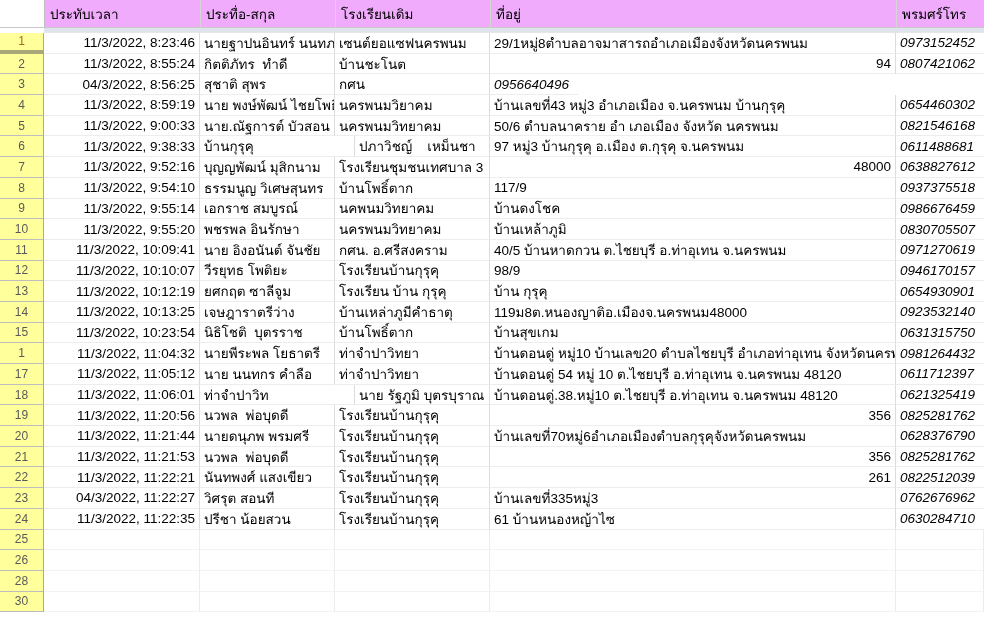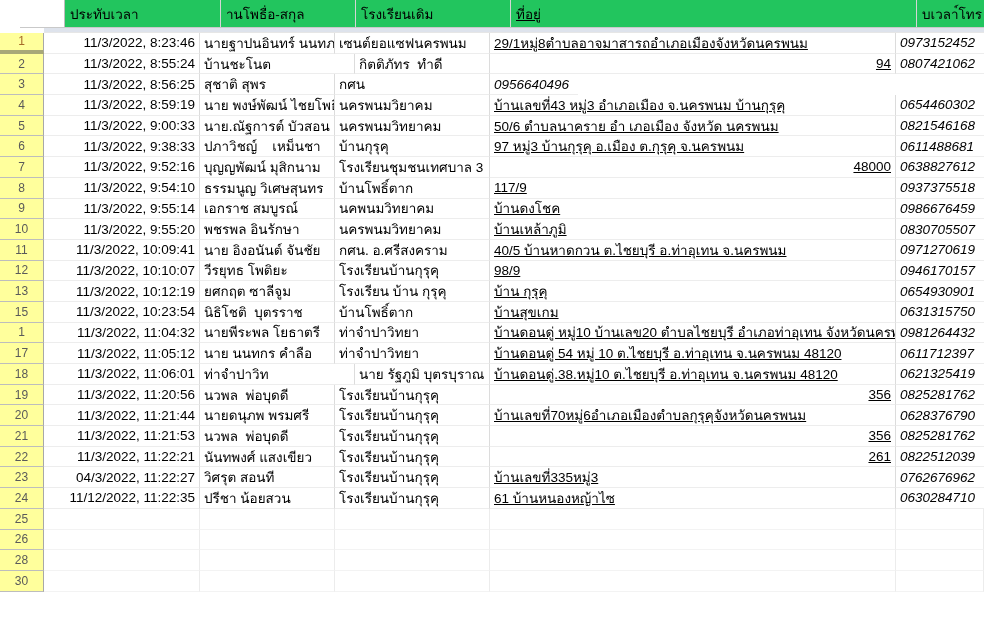--- a/index.html
+++ b/index.html
@@ -3,34 +3,34 @@
 <meta charset="utf-8">
 <style>
   html,body{margin:0;padding:0;}
   body{
     width:984px;height:629px;overflow:hidden;background:#ffffff;
     font-family:"Liberation Sans","DejaVu Sans",sans-serif;
     -webkit-font-smoothing:antialiased;
   }
   .sheet{width:984px;height:629px;display:flex;flex-direction:column;}
   
-  .header-row{display:flex;height:27px;flex:none;border-bottom:1px solid #c9c9c9;background:#22c55e;margin-left:20px;}
+  .header-row{display:flex;height:27px;flex:none;border-bottom:1px solid #c9c9c9;background:#f0abfc;}
   .corner-cell{width:44px;flex:none;background:#ffffff;border-right:1px solid #bdbdbd;}
   .header-cell{
     font-size:13.5px;color:#000;display:flex;align-items:center;
     padding-left:5px;border-right:1px solid #d5d5d5;box-sizing:border-box;
     white-space:pre;overflow:hidden;
   }
   
   .freeze-band{height:4px;flex:none;margin-left:44px;background:#dee3ec;border-bottom:1px solid #e6e6e6;}
   
   .col-ts{width:156px;flex:none;}
   .col-name{width:135px;flex:none;}
   .col-school{width:155px;flex:none;}
-  .col-address{width:406px;flex:none;text-decoration:underline;}
+  .col-address{width:406px;flex:none;}
   .col-phone{width:88px;flex:none;border-right:none;}
   
   .rows{flex:1;display:flex;flex-direction:column;overflow:hidden;}
   .row{display:flex;height:20.7px;flex:none;}
   .gutter-cell{
     width:44px;flex:none;background:#ffff9c;
     border-right:1px solid #a8a8a8;border-bottom:1px solid #bdbdbd;
     box-sizing:border-box;display:flex;align-items:center;justify-content:center;
     font-size:12px;color:#5a5a5a;
   }
@@ -45,46 +45,46 @@
   .cell.col-phone{border-right:none;font-style:italic;}
   .row.empty .cell{border-right:1px solid #ececec;border-bottom:1px solid #f3f3f3;}
 </style>
 </head>
 <body>
 
 <div class="sheet">
   <div class="header-row">
     <div class="corner-cell"></div>
     <div class="header-cell col-ts">ประทับเวลา</div>
-    <div class="header-cell col-name">านโพธื่อ-สกุล</div>
+    <div class="header-cell col-name">ประทื่อ-สกุล</div>
     <div class="header-cell col-school">โรงเรียนเดิม</div>
     <div class="header-cell col-address">ที่อยู่</div>
-    <div class="header-cell col-phone">บเวลา์โทร</div>
+    <div class="header-cell col-phone">พรมศร์โทร</div>
   </div>
   <div class="freeze-band"></div>
   <div class="rows" id="rows-container">
       <div class="row first freeze-after">
     <div class="gutter-cell">1</div>
     <div class="cell col-ts num">11/3/2022, 8:23:46</div>
     <div class="cell col-name">นายฐาปนอินทร์ นนทภา</div>
     <div class="cell col-school">เซนต์ยอแซฟนครพนม</div>
     <div class="cell col-address">29/1หมู่8ตำบลอาจมาสารถอำเภอเมืองจังหวัดนครพนม</div>
     <div class="cell col-phone">0973152452</div>
   </div>
       <div class="row">
     <div class="gutter-cell">2</div>
     <div class="cell col-ts num">11/3/2022, 8:55:24</div>
+    <div class="cell col-name">กิตติภัทร  ทำดี</div>
     <div class="cell col-school">บ้านชะโนต</div>
-    <div class="cell col-name">กิตติภัทร  ทำดี</div>
     <div class="cell col-address num">94</div>
     <div class="cell col-phone">0807421062</div>
   </div>
       <div class="row">
     <div class="gutter-cell">3</div>
-    <div class="cell col-ts num">11/3/2022, 8:56:25</div>
+    <div class="cell col-ts num">04/3/2022, 8:56:25</div>
     <div class="cell col-name">สุชาติ สุพร</div>
     <div class="cell col-school">กศน</div>
     <div class="cell col-phone">0956640496</div>
   </div>
       <div class="row">
     <div class="gutter-cell">4</div>
     <div class="cell col-ts num">11/3/2022, 8:59:19</div>
     <div class="cell col-name">นาย พงษ์พัฒน์ ไชยโพธิ์</div>
     <div class="cell col-school">นครพนมวิยาคม</div>
     <div class="cell col-address">บ้านเลขที่43 หมู่3 อำเภอเมือง จ.นครพนม บ้านกุรุคุ</div>
@@ -94,22 +94,22 @@
     <div class="gutter-cell">5</div>
     <div class="cell col-ts num">11/3/2022, 9:00:33</div>
     <div class="cell col-name">นาย.ณัฐการต์ บัวสอน</div>
     <div class="cell col-school">นครพนมวิทยาคม</div>
     <div class="cell col-address">50/6 ตำบลนาคราย อำ เภอเมือง จังหวัด นครพนม</div>
     <div class="cell col-phone">0821546168</div>
   </div>
       <div class="row">
     <div class="gutter-cell">6</div>
     <div class="cell col-ts num">11/3/2022, 9:38:33</div>
+    <div class="cell col-school">บ้านกุรุคุ</div>
     <div class="cell col-name">ปภาวิชญ์    เหม็นชา</div>
-    <div class="cell col-school">บ้านกุรุคุ</div>
     <div class="cell col-address">97 หมู่3 บ้านกุรุคุ อ.เมือง ต.กุรุคุ จ.นครพนม</div>
     <div class="cell col-phone">0611488681</div>
   </div>
       <div class="row">
     <div class="gutter-cell">7</div>
     <div class="cell col-ts num">11/3/2022, 9:52:16</div>
     <div class="cell col-name">บุญญพัฒน์ มุสิกนาม</div>
     <div class="cell col-school">โรงเรียนชุมชนเทศบาล 3</div>
     <div class="cell col-address num">48000</div>
     <div class="cell col-phone">0638827612</div>
@@ -156,20 +156,28 @@
   </div>
       <div class="row">
     <div class="gutter-cell">13</div>
     <div class="cell col-ts num">11/3/2022, 10:12:19</div>
     <div class="cell col-name">ยศกฤต ซาลีจูม</div>
     <div class="cell col-school">โรงเรียน บ้าน กุรุคุ</div>
     <div class="cell col-address">บ้าน กุรุคุ</div>
     <div class="cell col-phone">0654930901</div>
   </div>
       <div class="row">
+    <div class="gutter-cell">14</div>
+    <div class="cell col-ts num">11/3/2022, 10:13:25</div>
+    <div class="cell col-name">เจษฎาราตรีว่าง</div>
+    <div class="cell col-school">บ้านเหล่าภูมีคำธาตุ</div>
+    <div class="cell col-address">119ม8ต.หนองญาติอ.เมืองจ.นครพนม48000</div>
+    <div class="cell col-phone">0923532140</div>
+  </div>
+      <div class="row">
     <div class="gutter-cell">15</div>
     <div class="cell col-ts num">11/3/2022, 10:23:54</div>
     <div class="cell col-name">นิธิโชติ  บุตรราช</div>
     <div class="cell col-school">บ้านโพธิ์ตาก</div>
     <div class="cell col-address">บ้านสุขเกม</div>
     <div class="cell col-phone">0631315750</div>
   </div>
       <div class="row">
     <div class="gutter-cell">1</div>
     <div class="cell col-ts num">11/3/2022, 11:04:32</div>
@@ -229,21 +237,21 @@
       <div class="row">
     <div class="gutter-cell">23</div>
     <div class="cell col-ts num">04/3/2022, 11:22:27</div>
     <div class="cell col-name">วิศรุต สอนที</div>
     <div class="cell col-school">โรงเรียนบ้านกุรุคุ</div>
     <div class="cell col-address">บ้านเลขที่335หมู่3</div>
     <div class="cell col-phone">0762676962</div>
   </div>
       <div class="row">
     <div class="gutter-cell">24</div>
-    <div class="cell col-ts num">11/12/2022, 11:22:35</div>
+    <div class="cell col-ts num">11/3/2022, 11:22:35</div>
     <div class="cell col-name">ปรีชา น้อยสวน</div>
     <div class="cell col-school">โรงเรียนบ้านกุรุคุ</div>
     <div class="cell col-address">61 บ้านหนองหญ้าไซ</div>
     <div class="cell col-phone">0630284710</div>
   </div>
       <div class="row empty">
     <div class="gutter-cell">25</div>
     <div class="cell col-ts num"></div>
     <div class="cell col-name"></div>
     <div class="cell col-school"></div>

